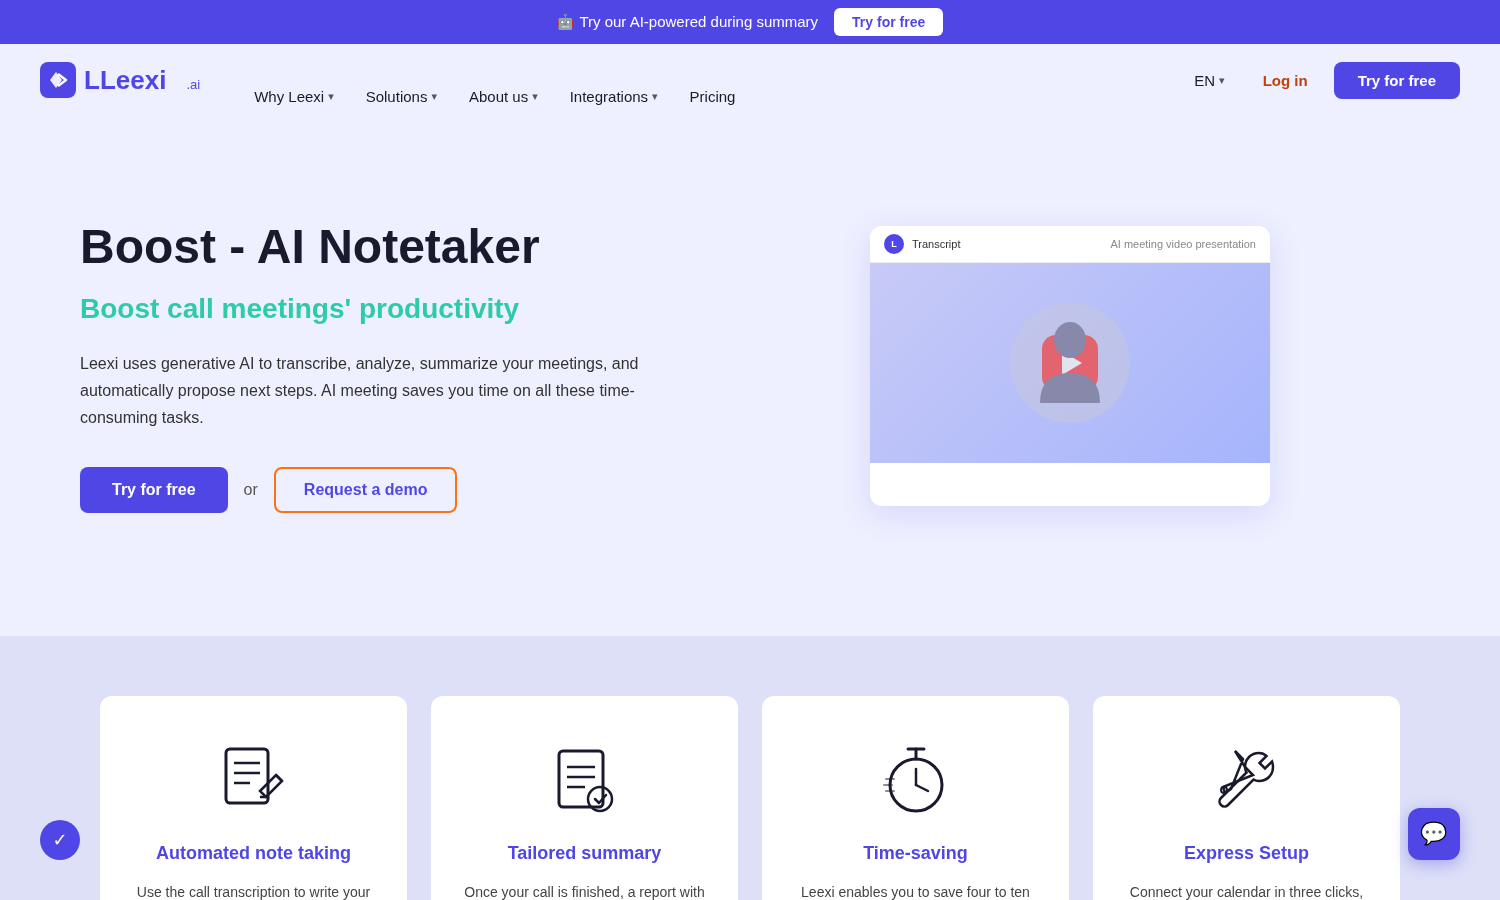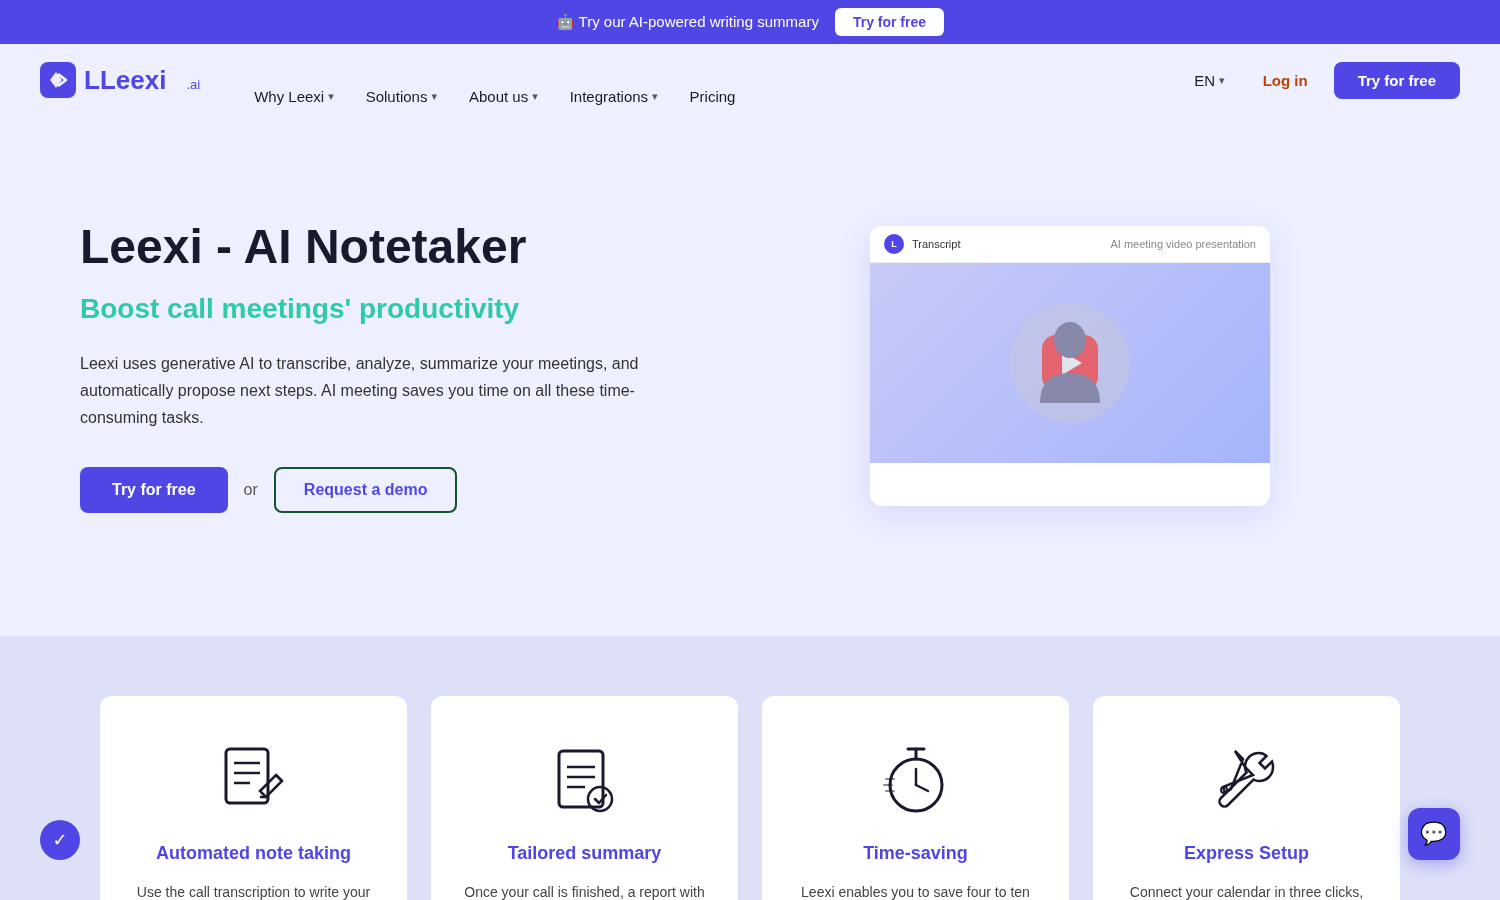--- a/index.html
+++ b/index.html
@@ -169,21 +169,21 @@
       cursor: pointer;
     }
     .cta-or {
       font-size: 16px;
       color: #555;
     }
     .cta-secondary {
       padding: 12px 28px;
       background: transparent;
       color: #5046e5;
-      border: 2px solid #14532d;
+      border: 2px solid #f97316;
       border-radius: 8px;
       font-size: 16px;
       font-weight: 700;
       cursor: pointer;
     }
     .hero-right {
       flex: 1;
       display: flex;
       justify-content: center;
     }
@@ -335,21 +335,21 @@
       cursor: pointer;
     }
     .check-icon { color: white; font-size: 18px; }
   </style>
 </head>
 <body>
 
 <div class="top-banner">
   <span class="top-banner-text">
     <span>🤖</span>
-    <span>Try our AI-powered writing summary</span>
+    <span>Try our AI-powered during summary</span>
   </span>
   <button class="banner-btn">Try for free</button>
 </div>
 
 <nav class="navbar">
   <a class="logo-area" href="#">
     <svg class="logo-icon" viewBox="0 0 36 36" fill="none" xmlns="http://www.w3.org/2000/svg">
       <rect width="36" height="36" rx="8" fill="#5046e5"></rect>
       <path d="M10 18 L16 10 L22 18 L16 26 Z" fill="white" opacity="0.9"></path>
       <path d="M18 12 L26 18 L18 24" stroke="white" stroke-width="2.5" fill="none" stroke-linejoin="round"></path>
@@ -386,21 +386,21 @@
       <span>EN</span>
       <span class="nav-chevron">▾</span>
     </button>
     <button class="login-btn">Log in</button>
     <button class="try-btn">Try for free</button>
   </div>
 </nav>
 
 <section class="hero">
   <div class="hero-left">
-    <h1 class="hero-title">Leexi - AI Notetaker</h1>
+    <h1 class="hero-title">Boost - AI Notetaker</h1>
     <p class="hero-subtitle">Boost call meetings' productivity</p>
     <p class="hero-desc">Leexi uses generative AI to transcribe, analyze, summarize your meetings, and automatically propose next steps. AI meeting saves you time on all these time-consuming tasks.</p>
     <div class="hero-cta">
       <button class="cta-primary">Try for free</button>
       <span class="cta-or">or</span>
       <button class="cta-secondary">Request a demo</button>
     </div>
   </div>
 
   <div class="hero-right">

